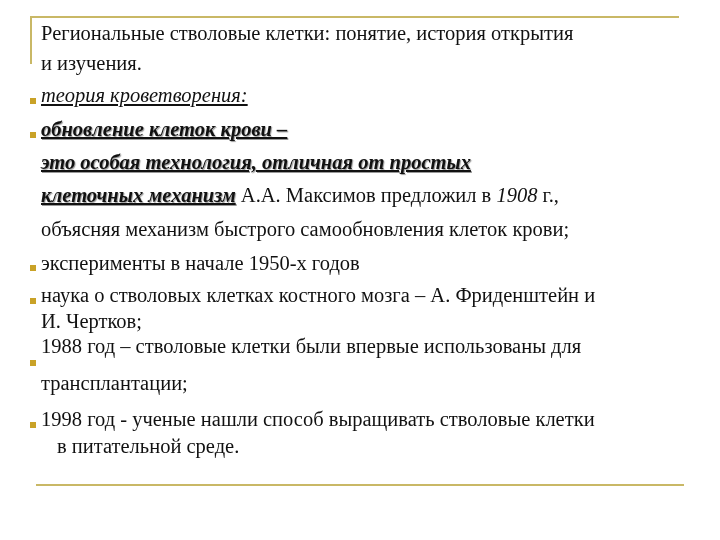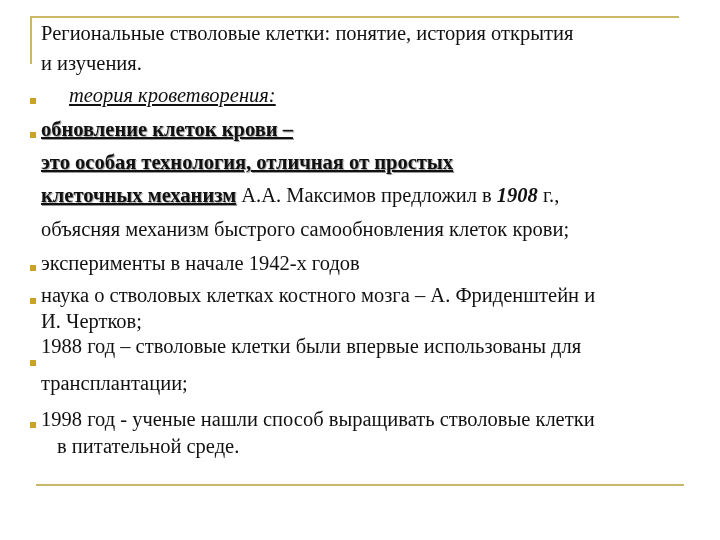--- a/index.html
+++ b/index.html
@@ -3,52 +3,52 @@
 <meta charset="utf-8">
 <style>
   html, body { margin:0; padding:0; }
   body { width:720px; height:540px; background:#ffffff; position:relative; overflow:hidden;
          font-family:"Liberation Serif", "DejaVu Serif", serif; color:#111; }
   .frame-top { position:absolute; left:30px; top:16px; width:649px; height:2px; background:#C9B866; }
   .frame-left { position:absolute; left:30px; top:16px; width:2px; height:48px; background:#C9B866; }
   .frame-bottom { position:absolute; left:36px; top:484px; width:648px; height:2px; background:#C9B866; }
   .line { position:absolute; left:41px; font-size:20.5px; white-space:nowrap; line-height:26px; }
   .bullet { position:absolute; left:30px; width:6px; height:6px; background:#C9A227; }
-  .bi { font-weight:bold; text-decoration:underline; text-decoration-thickness:2px;
+  .bi { font-weight:bold; font-style:italic; text-decoration:underline; text-decoration-thickness:2px;
         text-shadow:1px 1px 1px #999; }
-  .b-it { font-weight:bold; font-style:italic; }
+  .b-it { font-weight:normal; font-style:italic; }
   .it-u { font-style:italic; text-decoration:underline; }
 </style>
 </head>
 <body>
 
 <div>
   <div class="frame-top"></div>
   <div class="frame-left"></div>
 
   <div>
     <div class="line" style="top:20px;">Региональные стволовые клетки: понятие, история открытия</div>
     <div class="line" style="top:50px;">и изучения.</div>
   </div>
 
   <div>
 
     <div class="bullet" style="top:98px;"></div>
-    <div class="line it-u" style="top:82px;margin-left:28px;"> теория кроветворения:</div>
+    <div class="line it-u" style="top:82px;"> теория кроветворения:</div>
 
     <div class="bullet" style="top:132px;"></div>
     <div class="line bi" style="top:116px;"> обновление клеток крови –</div>
     <div class="line bi" style="top:149px;">это особая технология, отличная от простых</div>
     <div class="line" style="top:182px;">
       <span class="bi">клеточных механизм</span><span> А.А. Максимов предложил в </span><span class="b-it">1908</span><span> г.,</span>
     </div>
     <div class="line" style="top:216px;">объясняя механизм быстрого самообновления клеток крови;</div>
 
     <div class="bullet" style="top:265px;"></div>
-    <div class="line" style="top:250px;"> эксперименты в начале 1942-х годов</div>
+    <div class="line" style="top:250px;"> эксперименты в начале 1950-х годов</div>
 
     <div class="bullet" style="top:298px;"></div>
     <div class="line" style="top:282px;">наука о стволовых клетках костного мозга – А. Фриденштейн и</div>
     <div class="line" style="top:308px;text-align:center;">И. Чертков;</div>
 
     <div class="bullet" style="top:360px;"></div>
     <div class="line" style="top:333px;">1988 год – стволовые клетки были впервые использованы для</div>
     <div class="line" style="top:370px;">трансплантации;</div>
 
     <div class="bullet" style="top:422px;"></div>

